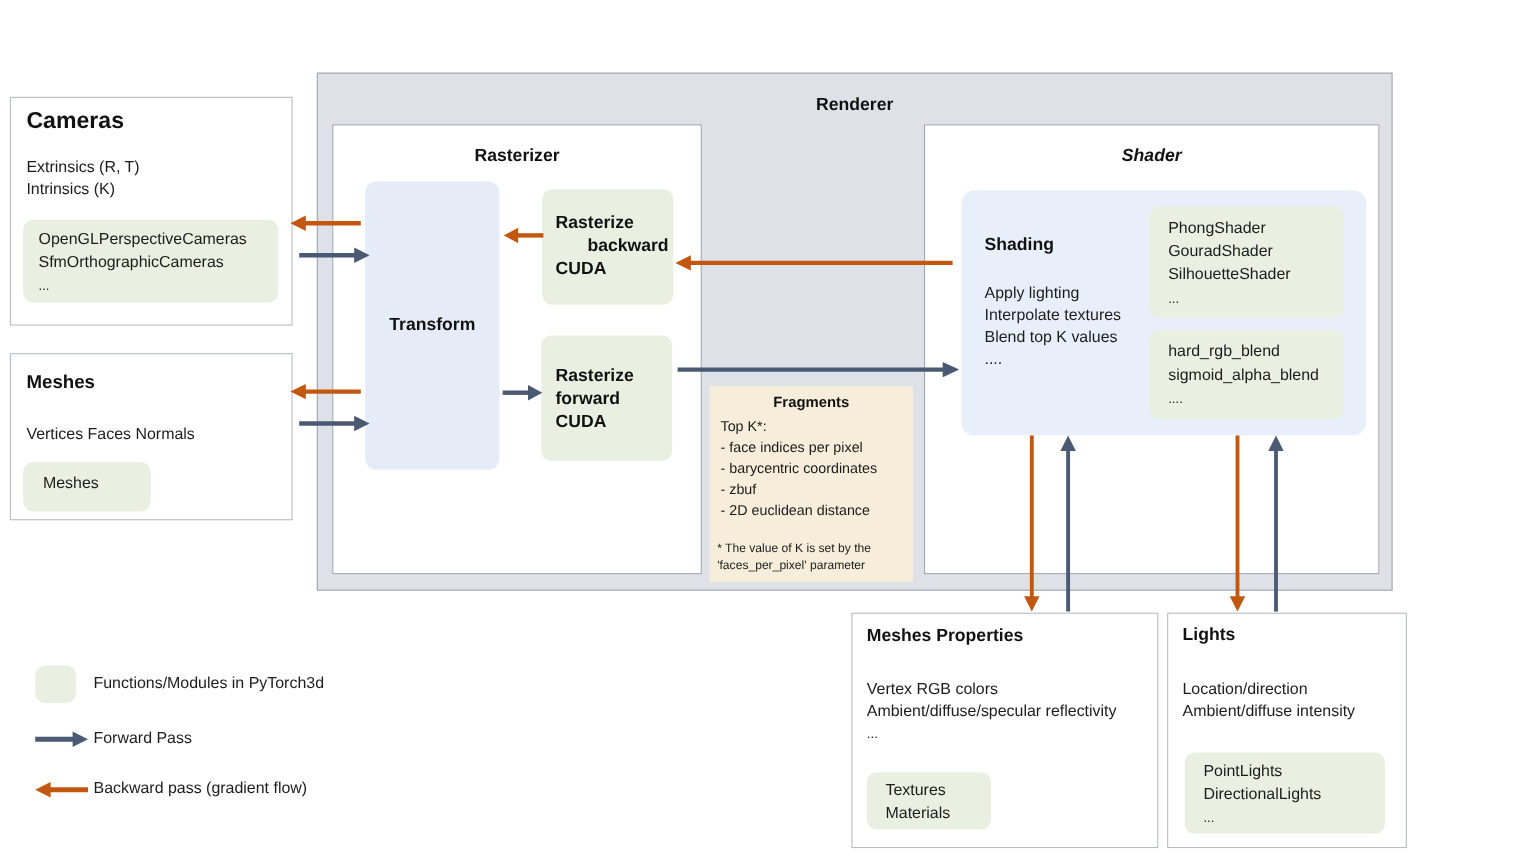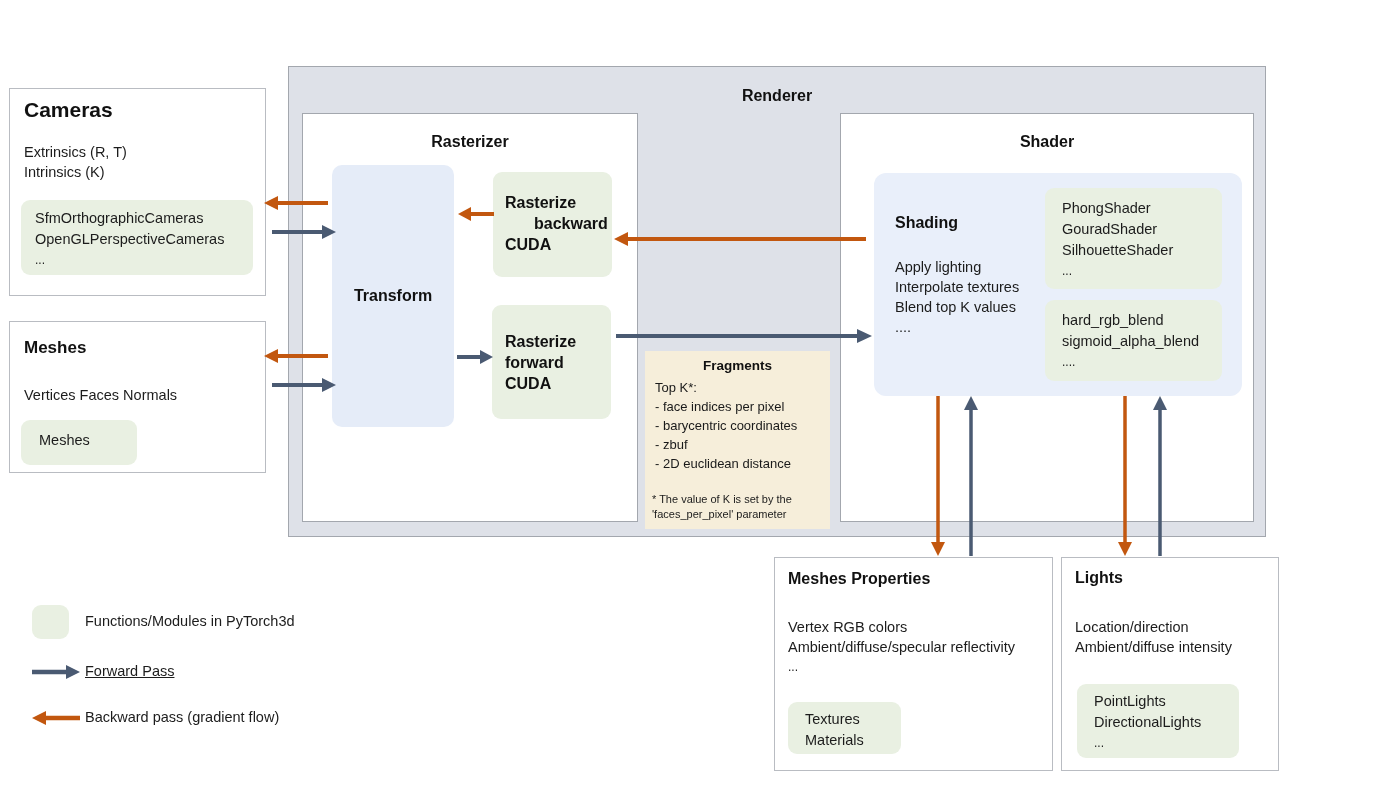--- a/index.html
+++ b/index.html
@@ -75,21 +75,21 @@
 </div>
 
 <div class="abs green-chip" style="left:492px;top:305px;width:119px;height:114px;"></div>
 <div class="abs" style="left:505px;top:331px;width:110px;">
   <div class="title-bold" style="line-height:21px;">Rasterize</div>
   <div class="title-bold" style="line-height:21px;">forward</div>
   <div class="title-bold" style="line-height:21px;">CUDA</div>
 </div>
 
 <div class="abs inner-panel" style="left:840px;top:113px;width:414px;height:409px;"></div>
-<div class="abs title-bold h-center" style="left:840px;top:133px;width:414px;">Shader</div>
+<div class="abs title-bold h-center" style="left:840px;top:133px;width:414px;font-style:italic;">Shader</div>
 
 <div class="abs blue-chip-lite" style="left:874px;top:173px;width:368px;height:223px;"></div>
 
 <div class="abs title-bold" style="left:895px;top:214px;">Shading</div>
 <div class="abs body-text" style="left:895px;top:257px;width:150px;">
   <div>Apply lighting</div>
   <div>Interpolate textures</div>
   <div>Blend top K values</div>
   <div>....</div>
 </div>
@@ -121,22 +121,22 @@
   <div>'faces_per_pixel' parameter</div>
 </div>
 
 <div class="abs card" style="left:9px;top:88px;width:257px;height:208px;"></div>
 <div class="abs title-bold" style="left:24px;top:98px;font-size:21px;">Cameras</div>
 <div class="abs body-text" style="left:24px;top:142px;width:230px;">
   <div>Extrinsics (R, T)</div>
   <div>Intrinsics (K)</div>
 </div>
 <div class="abs green-chip" style="left:21px;top:200px;width:232px;height:75px;padding:8px 0 0 14px;">
+  <div>OpenGLPerspectiveCameras</div>
   <div>SfmOrthographicCameras</div>
-  <div>OpenGLPerspectiveCameras</div>
   <div style="font-size:12px;">...</div>
 </div>
 
 <div class="abs card" style="left:9px;top:321px;width:257px;height:152px;"></div>
 <div class="abs title-bold" style="left:24px;top:338px;font-size:17px;">Meshes</div>
 <div class="abs body-text" style="left:24px;top:385px;width:230px;">
   <div>Vertices   Faces   Normals</div>
 </div>
 <div class="abs green-chip" style="left:21px;top:420px;width:116px;height:45px;padding:10px 0 0 18px;">
   <div>Meshes</div>
@@ -153,21 +153,21 @@
   <div>Textures</div>
   <div>Materials</div>
 </div>
 
 <div class="abs card" style="left:1061px;top:557px;width:218px;height:214px;"></div>
 <div class="abs title-bold" style="left:1075px;top:569px;font-size:16px;">Lights</div>
 <div class="abs body-text" style="left:1075px;top:617px;width:200px;">
   <div>Location/direction</div>
   <div>Ambient/diffuse intensity</div>
 </div>
-<div class="abs green-chip" style="left:1077px;top:684px;width:162px;height:74px;padding:7px 0 16px 17px;">
+<div class="abs green-chip" style="left:1077px;top:684px;width:182px;height:74px;padding:7px 0 16px 17px;">
   <div>PointLights</div>
   <div>DirectionalLights</div>
   <div style="font-size:12px;">...</div>
 </div>
 
 <div class="arrow" style="left:262px;top:194px;">
   <svg width="70" height="18" viewBox="0 0 70 18">
     <line x1="66" y1="9" x2="14" y2="9" stroke="#c2570f" stroke-width="4"></line>
     <polygon points="2,9 16,2 16,16" fill="#c2570f"></polygon>
   </svg>
@@ -252,21 +252,21 @@
 
 <div class="abs green-chip" style="left:32px;top:605px;width:37px;height:34px;"></div>
 <div class="abs legend-label" style="left:85px;top:613px;">Functions/Modules in PyTorch3d</div>
 
 <div class="arrow" style="left:30px;top:663px;">
   <svg width="52" height="18" viewBox="0 0 52 18">
     <line x1="2" y1="9" x2="38" y2="9" stroke="#4a5a72" stroke-width="4.5"></line>
     <polygon points="50,9 36,2 36,16" fill="#4a5a72"></polygon>
   </svg>
 </div>
-<div class="abs legend-label" style="left:85px;top:663px;text-decoration:underline;">Forward Pass</div>
+<div class="abs legend-label" style="left:85px;top:663px;">Forward Pass</div>
 
 <div class="arrow" style="left:30px;top:709px;">
   <svg width="52" height="18" viewBox="0 0 52 18">
     <line x1="50" y1="9" x2="14" y2="9" stroke="#c2570f" stroke-width="4.5"></line>
     <polygon points="2,9 16,2 16,16" fill="#c2570f"></polygon>
   </svg>
 </div>
 <div class="abs legend-label" style="left:85px;top:709px;">Backward pass (gradient flow)</div>
 
 </body></html>

